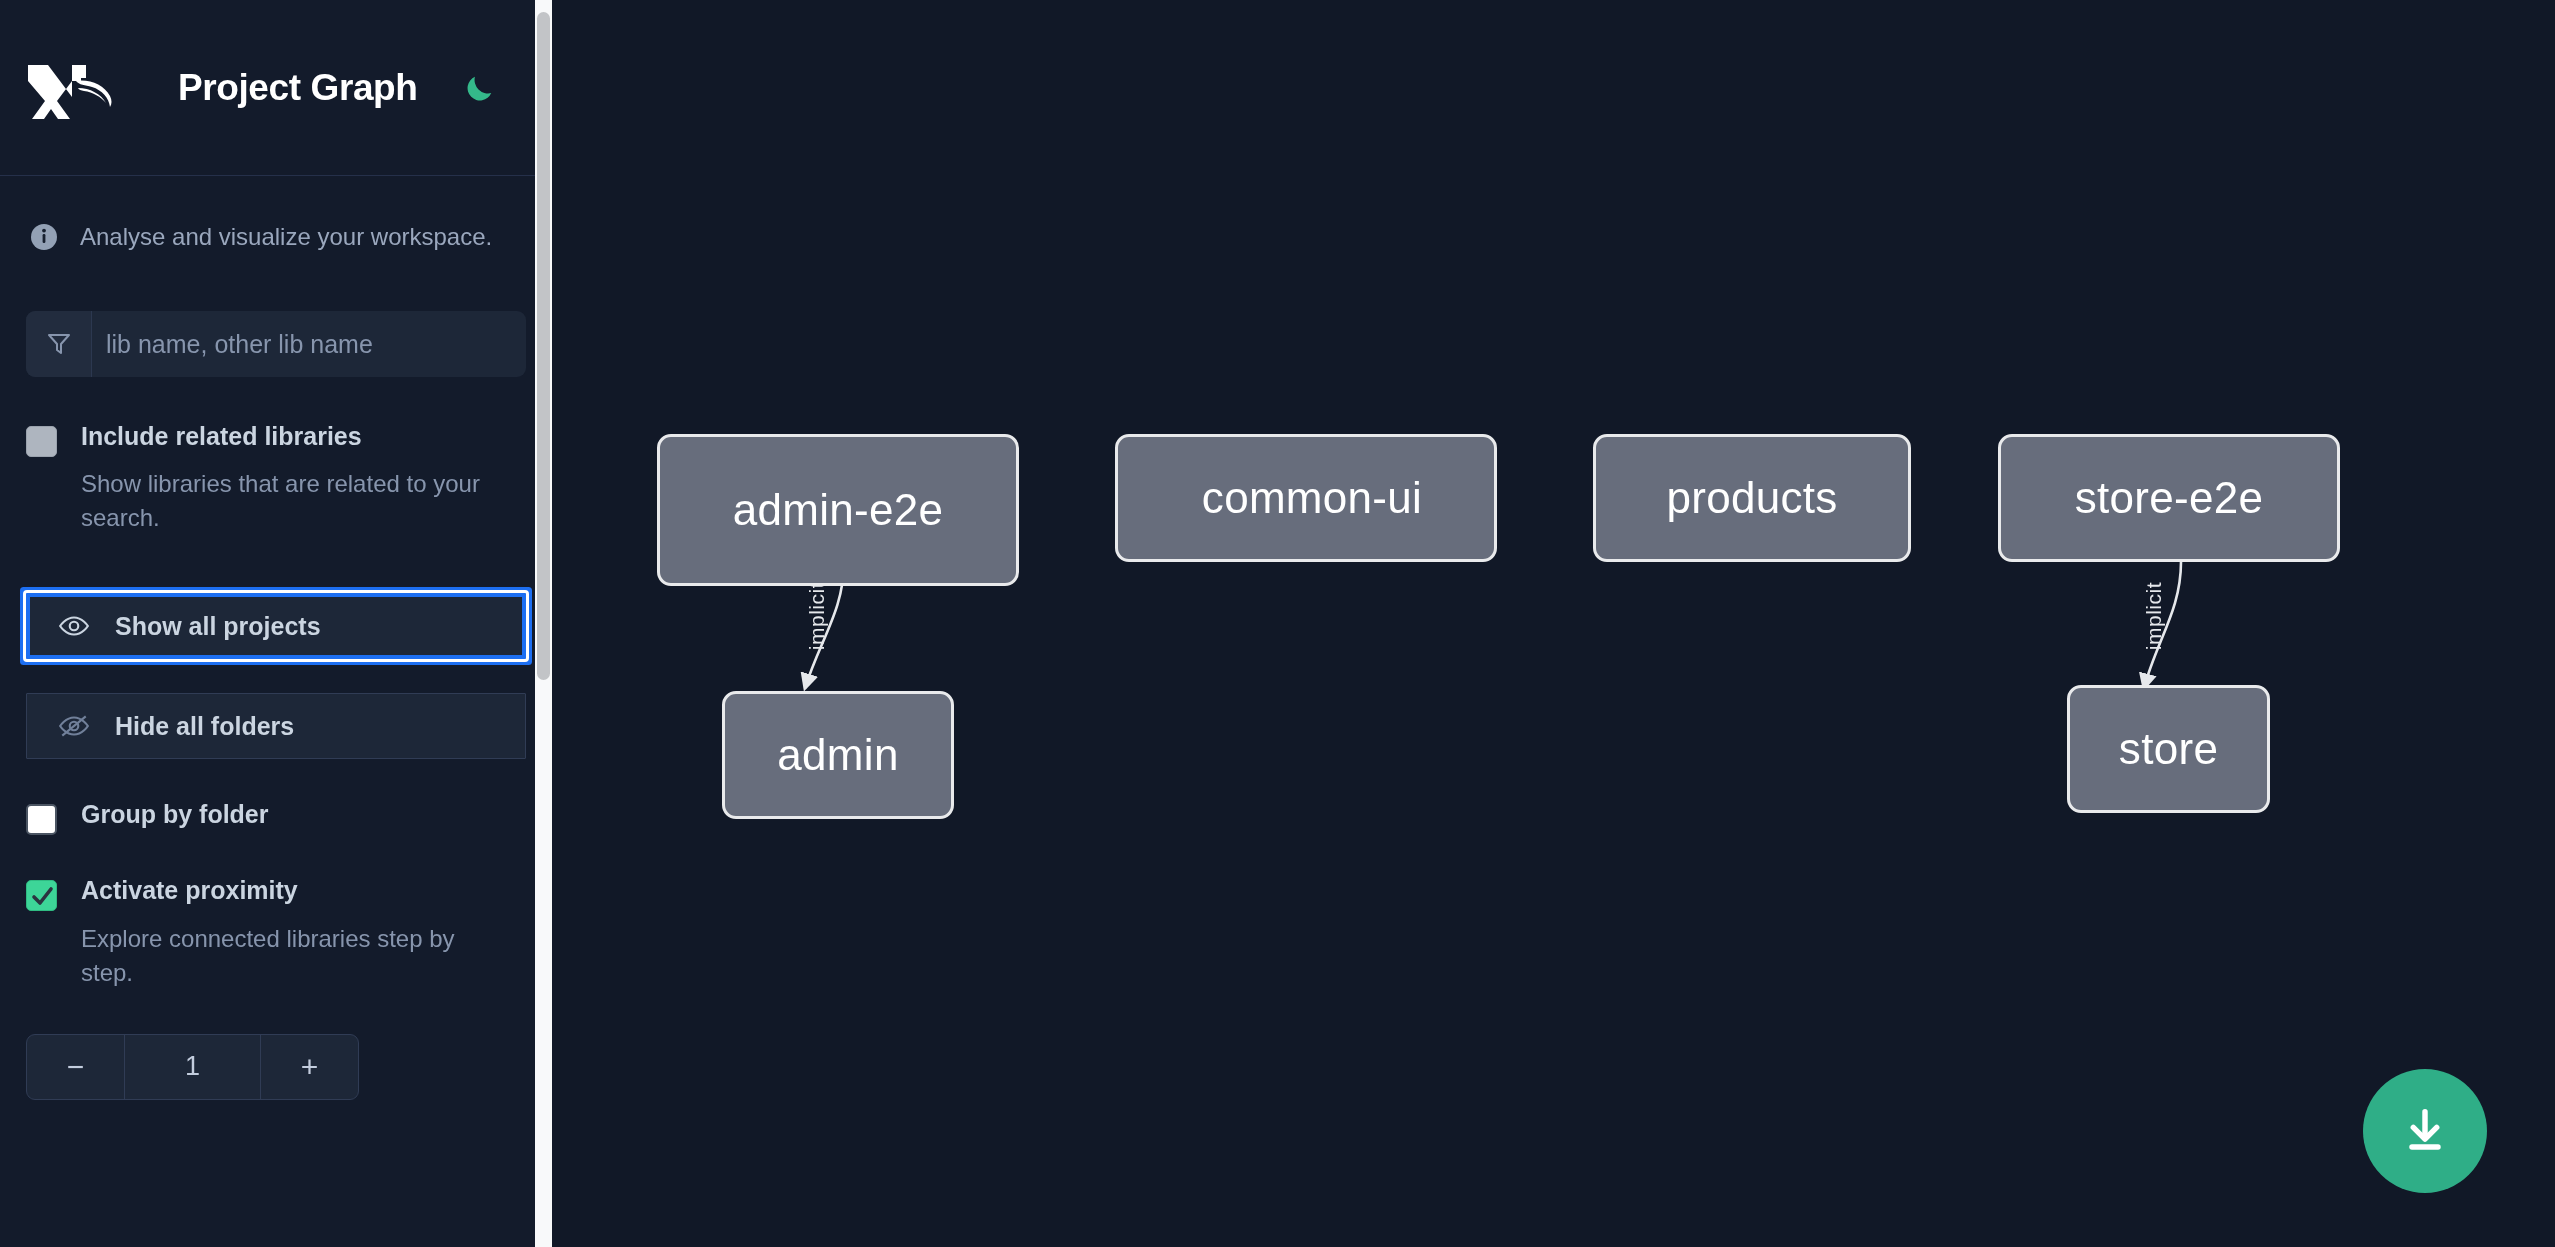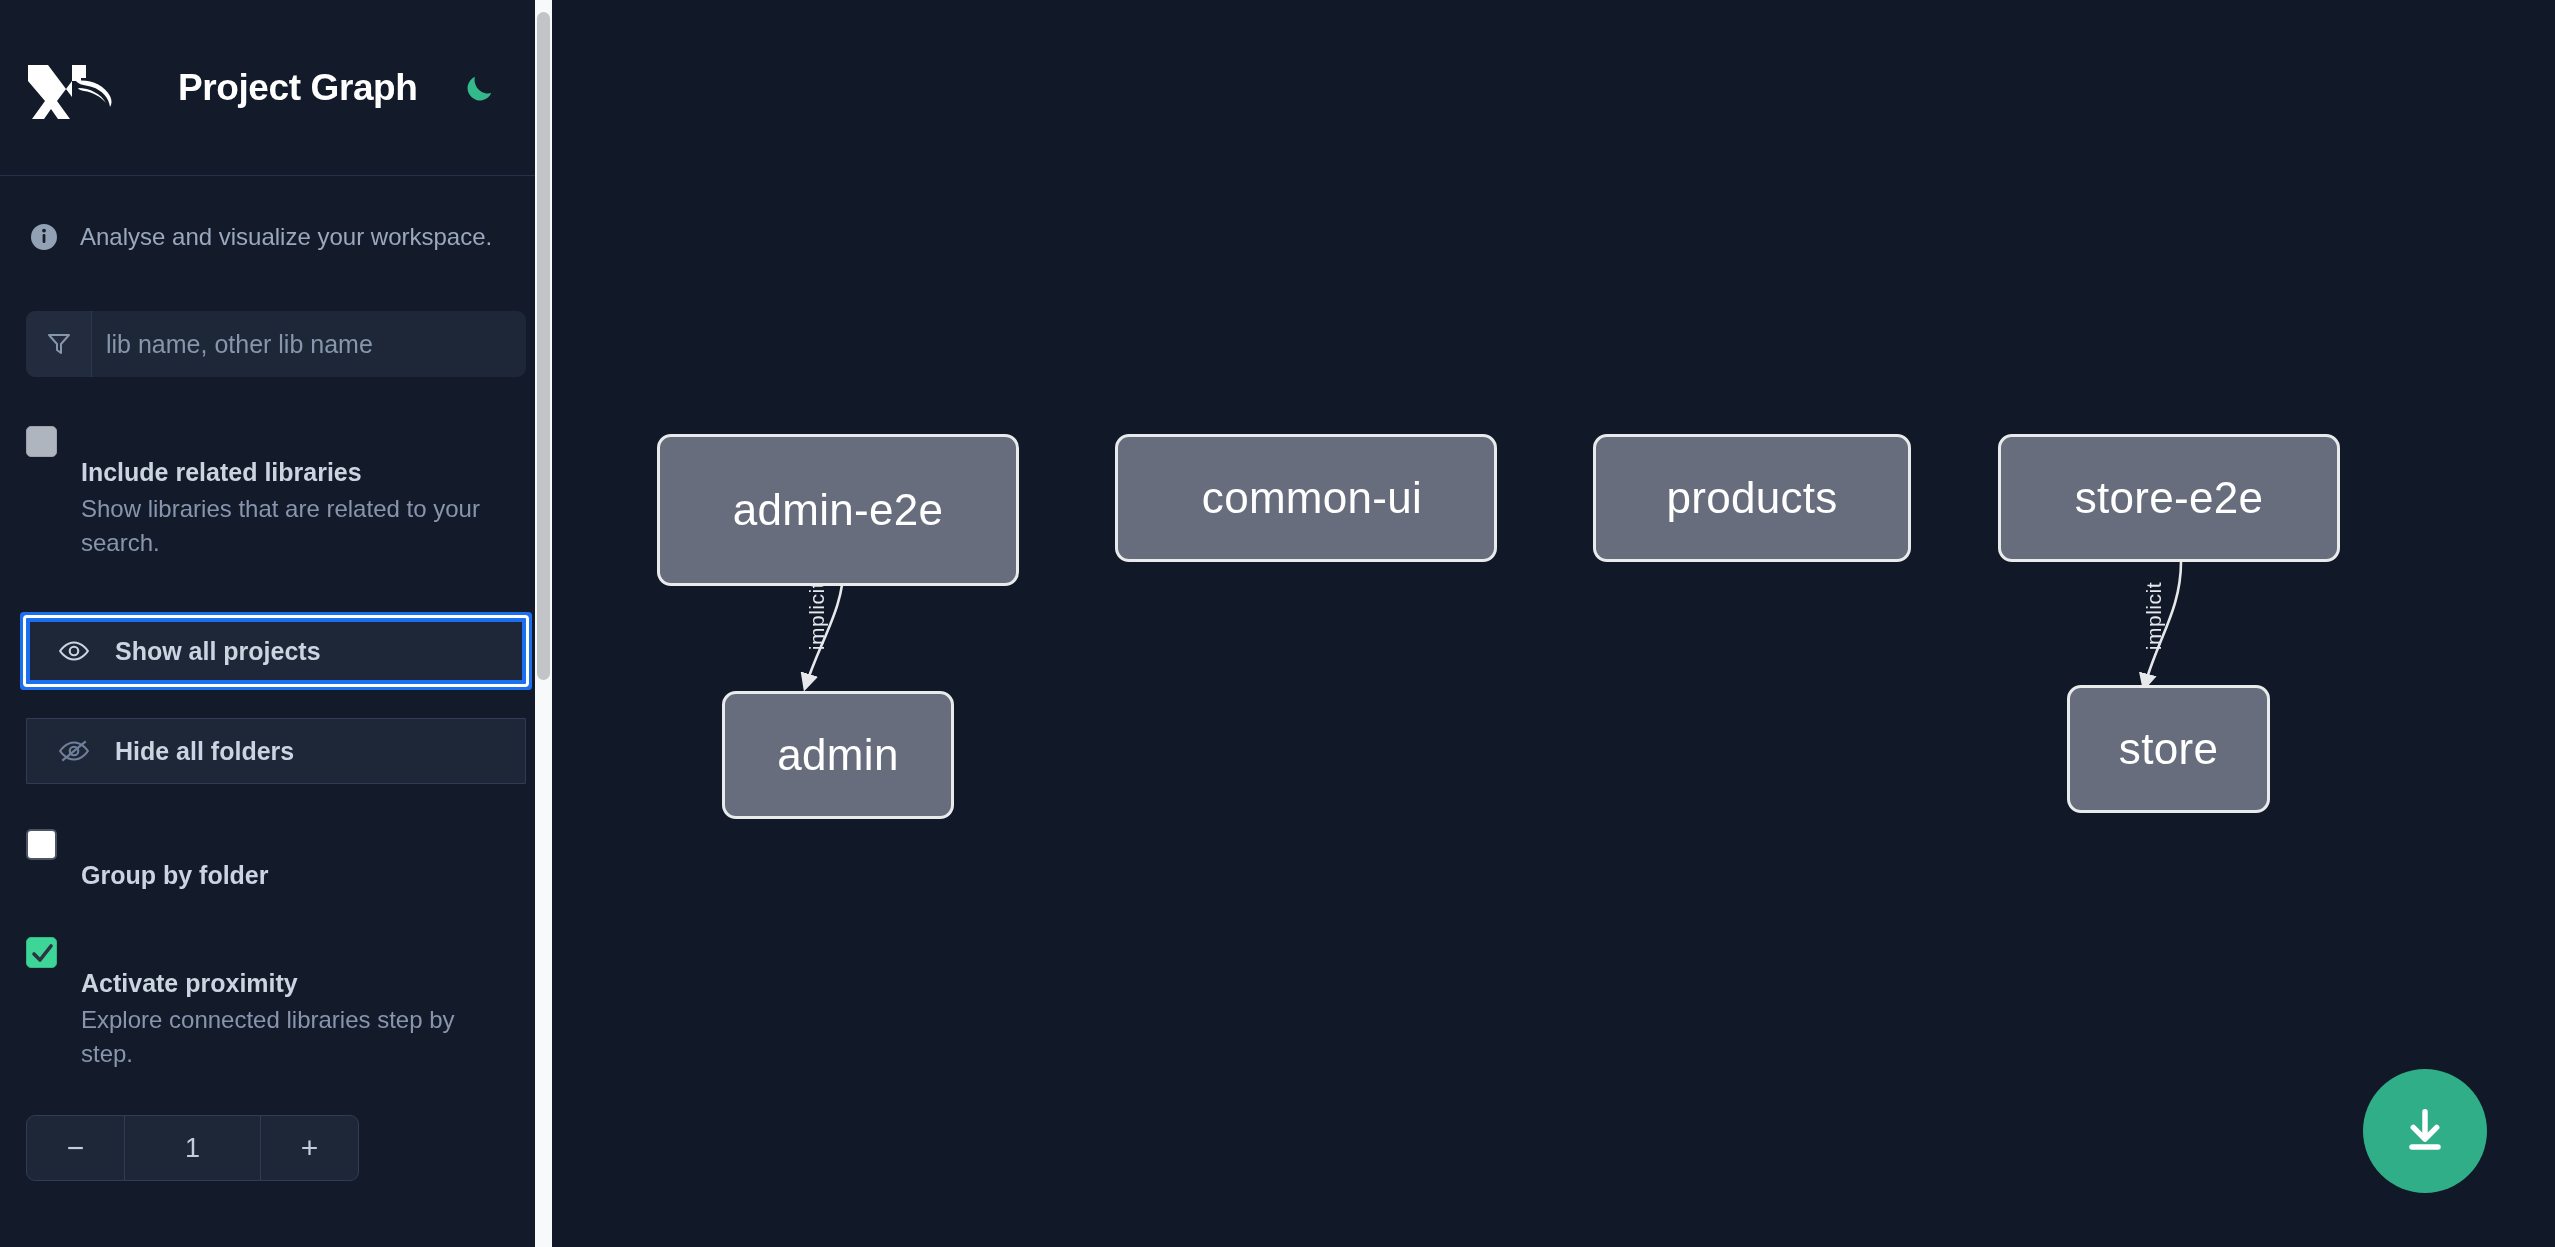--- a/index.html
+++ b/index.html
@@ -79,24 +79,24 @@
   .cb {
     width: 31px; height: 31px; border-radius: 5px;
     flex: 0 0 auto; margin-top: 5px;
     position: relative;
   }
   .cb.gray { background: #aeb5bf; border: 1px solid #9aa2ad; }
   .cb.empty { background: #ffffff; border: 2px solid #4b5563; }
   .cb.checked { background: #3dd598; border: 1px solid #2fbb82; }
   .cb.checked svg { position: absolute; left: 3px; top: 3px; }
   .check-texts { margin-left: 24px; }
-  .check-title { font-size: 25px; font-weight: 700; color: #cbd5e1; line-height: 1.25; margin-top: 36px; }
+  .check-title { font-size: 25px; font-weight: 700; color: #cbd5e1; line-height: 1.25; }
   .check-desc {
     font-size: 24px; color: #8795ad; line-height: 1.42;
-    margin-top: 4px; max-width: 430px;
+    margin-top: 15px; max-width: 430px;
   }
   .big-btn {
     height: 66px; width: 500px;
     display: flex; align-items: center;
     background: #1d2738;
     border: 1px solid #303c55;
     border-radius: 1px;
     color: #cbd5e1;
     font-size: 25px; font-weight: 700;
     font-family: "Liberation Sans", sans-serif;

